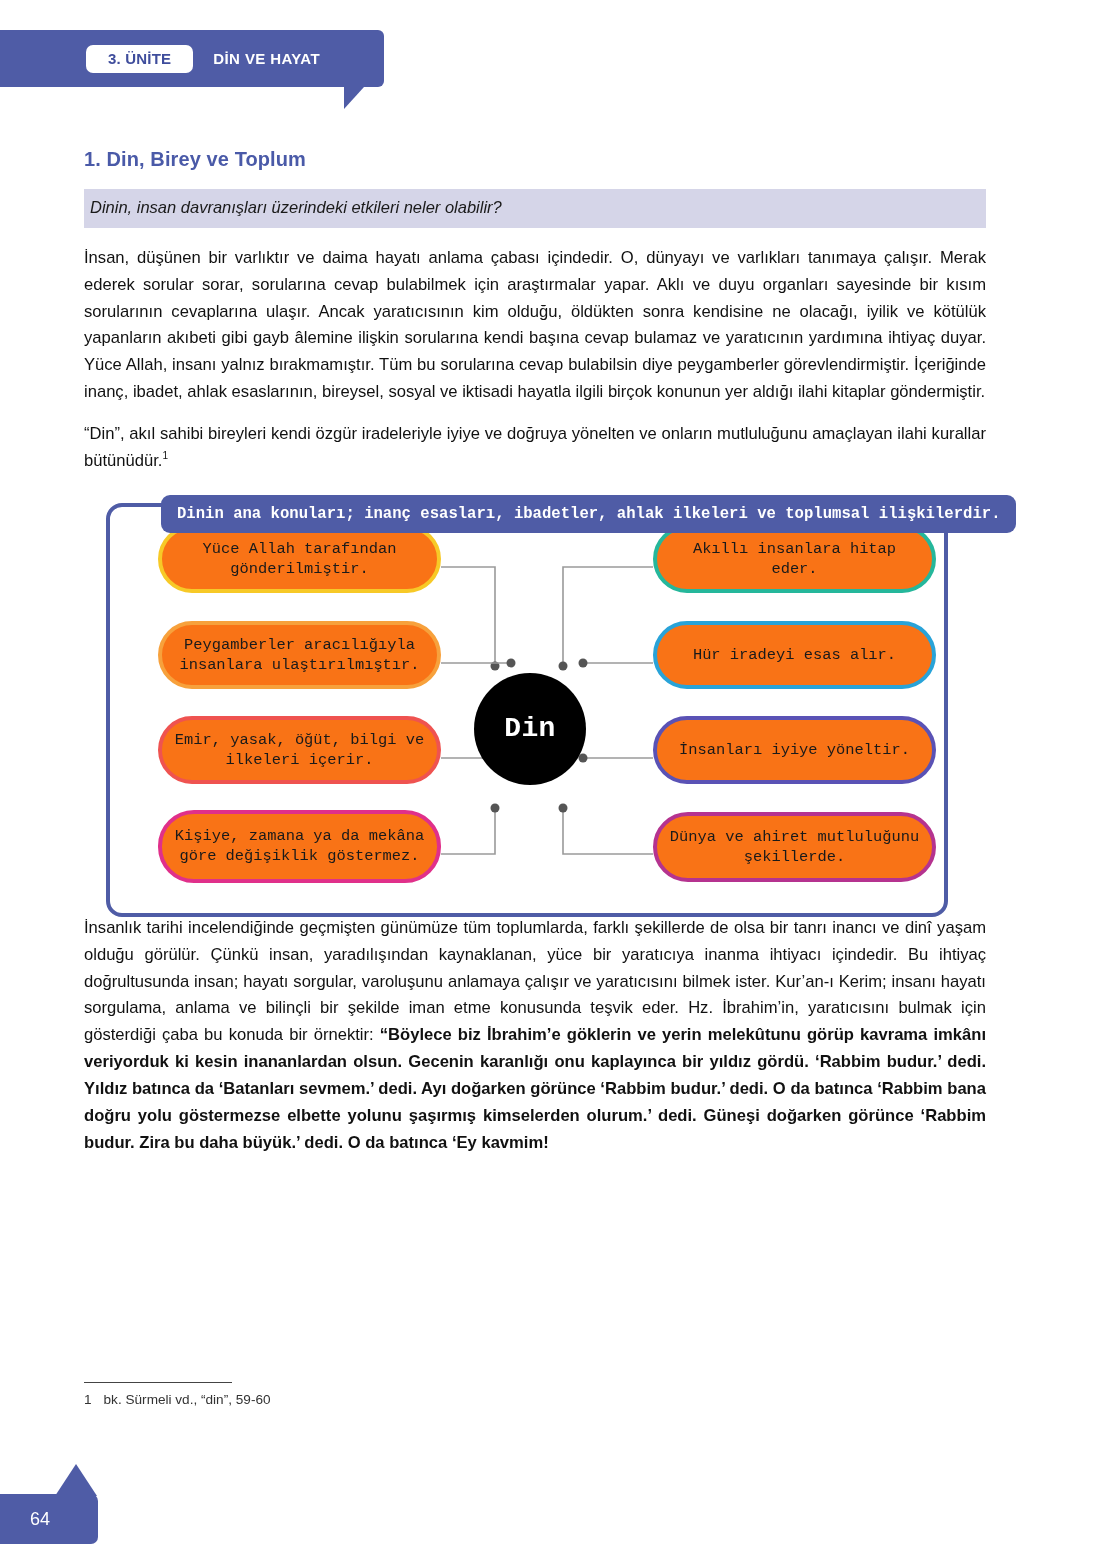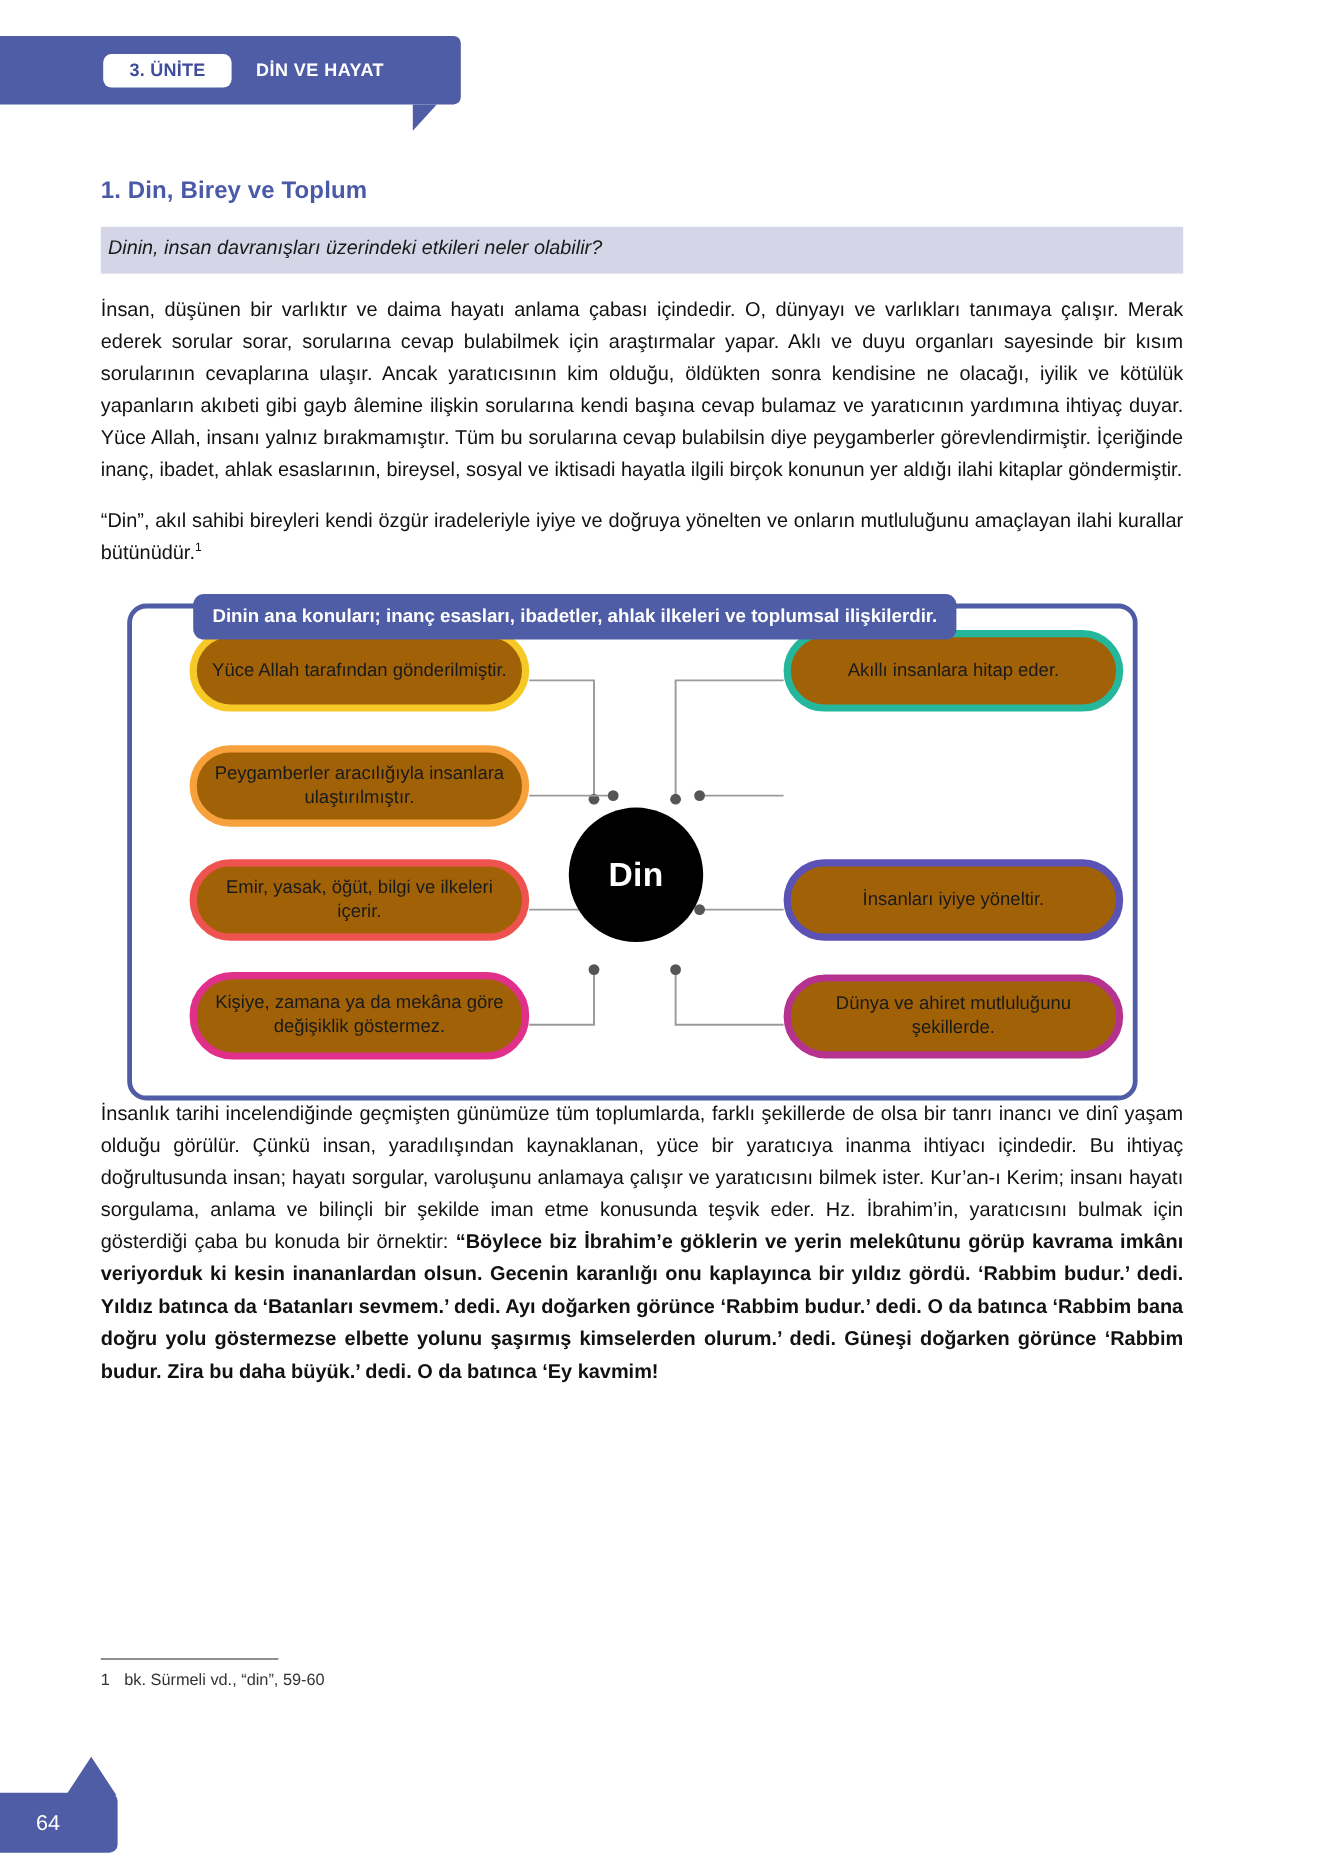--- a/index.html
+++ b/index.html
@@ -96,20 +96,21 @@
   p.body.tight { margin-bottom: 0; }
   p.body b { font-weight: bold; }
   sup.fn { font-size: 10px; vertical-align: super; }
 
   
   .diagram-wrap {
     position: relative;
     margin: 20px 12px 0 22px;
     width: 842px;
     height: 354px;
+    font-family: Liberation Mono, monospace;
   }
   .diagram-frame {
     position: absolute;
     left: 0; top: 8px;
     width: 842px;
     height: 414px;
     border: 4px solid #4f5ca6;
     border-radius: 16px;
     background: #ffffff;
   }
@@ -131,23 +132,23 @@
   }
 
   .nodes-svg { position: absolute; left: 0; top: 8px; z-index: 1; }
 
   .node {
     position: absolute;
     display: flex;
     align-items: center;
     justify-content: center;
     text-align: center;
-    border: 6px solid #a21caf;
+    border: 4px solid #a21caf;
     border-radius: 36px;
-    background: #a16207;
+    background: #f97316;
     font-size: 15.4px;
     line-height: 1.3;
     color: #1a1a1a;
     padding: 4px 12px;
     z-index: 3;
   }
   .node.w-left  { left: 52px;  width: 283px; }
   .node.w-right { left: 547px; width: 283px; }
 
   .hub {
@@ -272,20 +273,21 @@
       </svg>
 
       <div class="diagram-banner">Dinin ana konuları; inanç esasları, ibadetler, ahlak ilkeleri ve toplumsal ilişkilerdir.</div>
 
       <div class="node w-left" style="top:30px;height:68px;border-color:#f7c927;">Yüce Allah tarafından gönderilmiştir.</div>
       <div class="node w-left" style="top:126px;height:68px;border-color:#f7a13c;">Peygamberler aracılığıyla insanlara ulaştırılmıştır.</div>
       <div class="node w-left" style="top:221px;height:68px;border-color:#ef5350;">Emir, yasak, öğüt, bilgi ve ilkeleri içerir.</div>
       <div class="node w-left" style="top:315px;height:73px;border-color:#e0308a;">Kişiye, zamana ya da mekâna göre değişiklik göstermez.</div>
 
       <div class="node w-right" style="top:30px;height:68px;border-color:#25b79b;">Akıllı insanlara hitap eder.</div>
+      <div class="node w-right" style="top:126px;height:68px;border-color:#29a3d8;">Hür iradeyi esas alır.</div>
       <div class="node w-right" style="top:221px;height:68px;border-color:#5a52b5;">İnsanları iyiye yöneltir.</div>
       <div class="node w-right" style="top:317px;height:70px;border-color:#b5338f;">Dünya ve ahiret mutluluğunu şekillerde.</div>
 
       <div class="hub">Din</div>
     </div>
 
     <div class="caption">
       <b>Grafik 3.1:</b>
       <span>Dinin özellikleri</span>
     </div>

